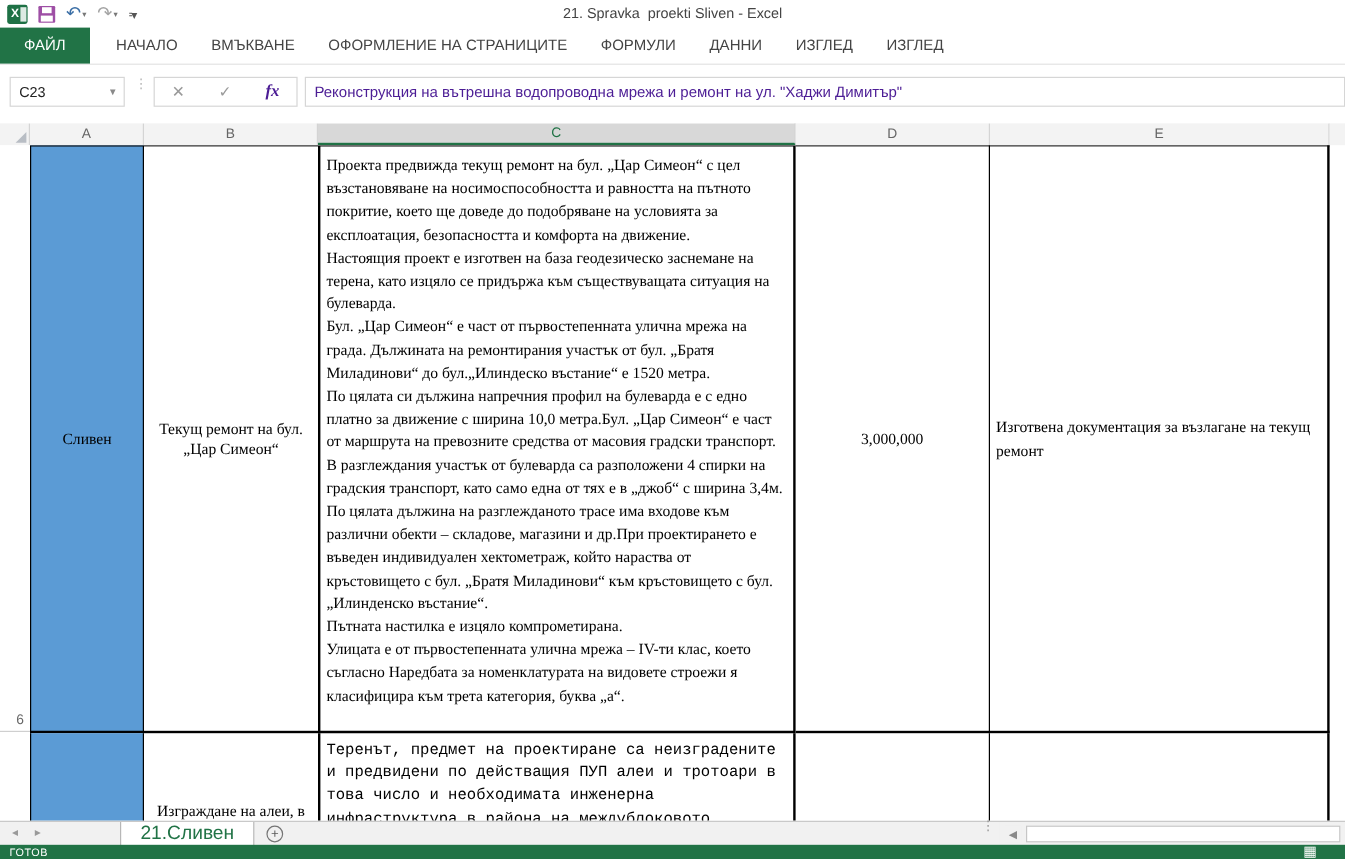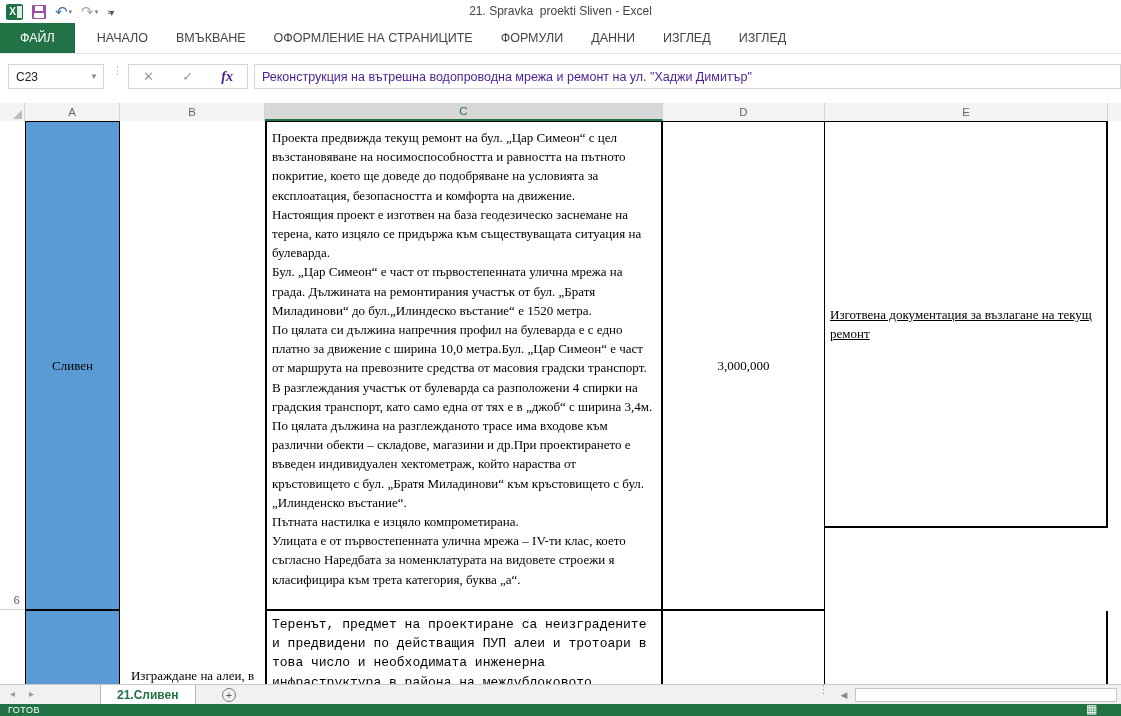--- a/index.html
+++ b/index.html
@@ -66,21 +66,21 @@
                  font-family:"Liberation Sans", sans-serif; font-size:11.5px; color:#666;
                  border-bottom:1px solid #cfcfcf; }
   #row7-header { position:absolute; left:0; top:490px; width:25px; height:73px; background:#fff; }
 
   
   #sheet-bar { position:absolute; left:0; top:684px; width:1121px; height:20px; background:#f1f1f1;
                border-top:1px solid #c9c9c9; }
   .nav-arrows { position:absolute; left:10px; top:3px; display:flex; gap:14px; color:#9a9a9a; font-size:10px; }
   #active-sheet-tab { position:absolute; left:100px; top:0px; height:20px; padding:0 16px; background:#fff;
                       border-left:1px solid #b7b7b7; border-right:1px solid #b7b7b7;
-                      display:flex; align-items:center; color:#217346; font-weight:bold; font-size:12px; }
+                      display:flex; align-items:center; color:#217346; font-weight:normal; font-size:16px; }
   #add-sheet { position:absolute; left:222px; top:3px; width:14px; height:14px; border:1px solid #757575;
                border-radius:50%; color:#5a5a5a; font-size:11px; line-height:12px; text-align:center; background:#f1f1f1; }
   #tab-splitter { position:absolute; left:818px; top:1px; color:#9a9a9a; font-size:11px; line-height:6px; }
   #hscroll { position:absolute; left:833px; top:0; width:288px; height:20px; background:#f1f1f1; }
   #hscroll-left { position:absolute; left:4px; top:3px; width:14px; height:14px; background:#f1f1f1;
                   color:#8a8a8a; font-size:9px; display:flex; align-items:center; justify-content:center; }
   #hscroll-thumb { position:absolute; left:22px; top:3px; width:262px; height:14px; background:#fff;
                    border:1px solid #c6c6c6; }
 
   
@@ -155,35 +155,38 @@
     <div class="col-h" style="left:825px; width:283px;">E</div>
     <div class="col-h" style="left:1108px; width:13px; border-right:none;"></div>
   </div>
 
   <div id="grid">
     <div id="row6-header">6</div>
     <div id="row7-header"></div>
 
     <div class="cell" style="left:25px; top:0; width:95px; height:490px; background:#5B9BD5;
          border:1px solid #000; border-bottom:2px solid #000; display:flex; align-items:center; justify-content:center;">Сливен</div>
+    <div class="cell" style="left:120px; top:0; width:145px; height:490px;
+         border-top:1px solid #000; border-bottom:2px solid #000; display:flex; align-items:center; justify-content:center;
+         text-align:center; padding:0 6px;">Текущ ремонт на бул. „Цар Симеон“</div>
     <div class="cell pre" style="left:265px; top:0; width:398px; height:490px;
          border-left:2px solid #000; border-right:2px solid #000; border-top:1px solid #000; border-bottom:2px solid #000;
          padding:6px 4px 2px 5px; line-height:19.2px; text-align:left;">Проекта предвижда текущ ремонт на бул. „Цар Симеон“ с цел възстановяване на носимоспособността и равността на пътното покритие, което ще доведе до подобряване на условията за експлоатация, безопасността и комфорта на движение.
 Настоящия проект е изготвен на база геодезическо заснемане на терена, като изцяло се придържа към съществуващата ситуация на булеварда.
 Бул. „Цар Симеон“ е част от първостепенната улична мрежа на града. Дължината на ремонтирания участък от бул. „Братя Миладинови“ до бул.„Илиндеско въстание“ е 1520 метра.
 По цялата си дължина напречния профил на булеварда е с едно платно за движение с ширина 10,0 метра.Бул. „Цар Симеон“ е част от маршрута на превозните средства от масовия градски транспорт. В разглеждания участък от булеварда са разположени 4 спирки на градския транспорт, като само една от тях е в „джоб“ с ширина 3,4м.
 По цялата дължина на разглежданото трасе има входове към различни обекти – складове, магазини и др.При проектирането е въведен индивидуален хектометраж, който нараства от кръстовището с бул. „Братя Миладинови“ към кръстовището с бул. „Илинденско въстание“.
 Пътната настилка е изцяло компрометирана.
 Улицата е от първостепенната улична мрежа – IV-ти клас, което съгласно Наредбата за номенклатурата на видовете строежи я класифицира към трета категория, буква „а“.</div>
     <div class="cell" style="left:663px; top:0; width:162px; height:490px;
          border-top:1px solid #000; border-right:1px solid #000; border-bottom:2px solid #000;
          display:flex; align-items:center; justify-content:center;">3,000,000</div>
-    <div class="cell" style="left:825px; top:0; width:283px; height:407px;
+    <div class="cell" style="left:825px; top:0; width:283px; height:490px;
          border-top:1px solid #000; border-right:2px solid #000; border-bottom:2px solid #000;
-         display:flex; align-items:center; padding:0 5px; line-height:19.2px;text-decoration:underline;">Изготвена документация за възлагане на текущ ремонт</div>
+         display:flex; align-items:center; padding:0 5px; line-height:19.2px;">Изготвена документация за възлагане на текущ ремонт</div>
 
     <div class="cell" style="left:25px; top:490px; width:95px; height:74px; background:#5B9BD5;
          border-left:1px solid #000; border-right:1px solid #000;"></div>
     <div class="cell" style="left:120px; top:490px; width:145px; height:74px;
          display:flex; align-items:flex-end; justify-content:center; text-align:center; padding:0 4px; line-height:19.2px;">Изграждане на алеи, в</div>
     <div class="cell pre" style="left:265px; top:490px; width:398px; height:87px;
          border-left:2px solid #000; border-right:2px solid #000;
          padding:4px 4px 0 5px; line-height:19.2px;font-family:Liberation Mono, monospace;">Теренът, предмет на проектиране са неизградените и предвидени по действащия ПУП алеи и тротоари в това число и необходимата инженерна инфраструктура в района на междублоковото пространство на бл.32, бл.33 и бл.34 в кв.632</div>
     <div class="cell" style="left:663px; top:490px; width:162px; height:74px; border-right:1px solid #000;"></div>
     <div class="cell" style="left:825px; top:490px; width:283px; height:74px; border-right:2px solid #000;"></div>

